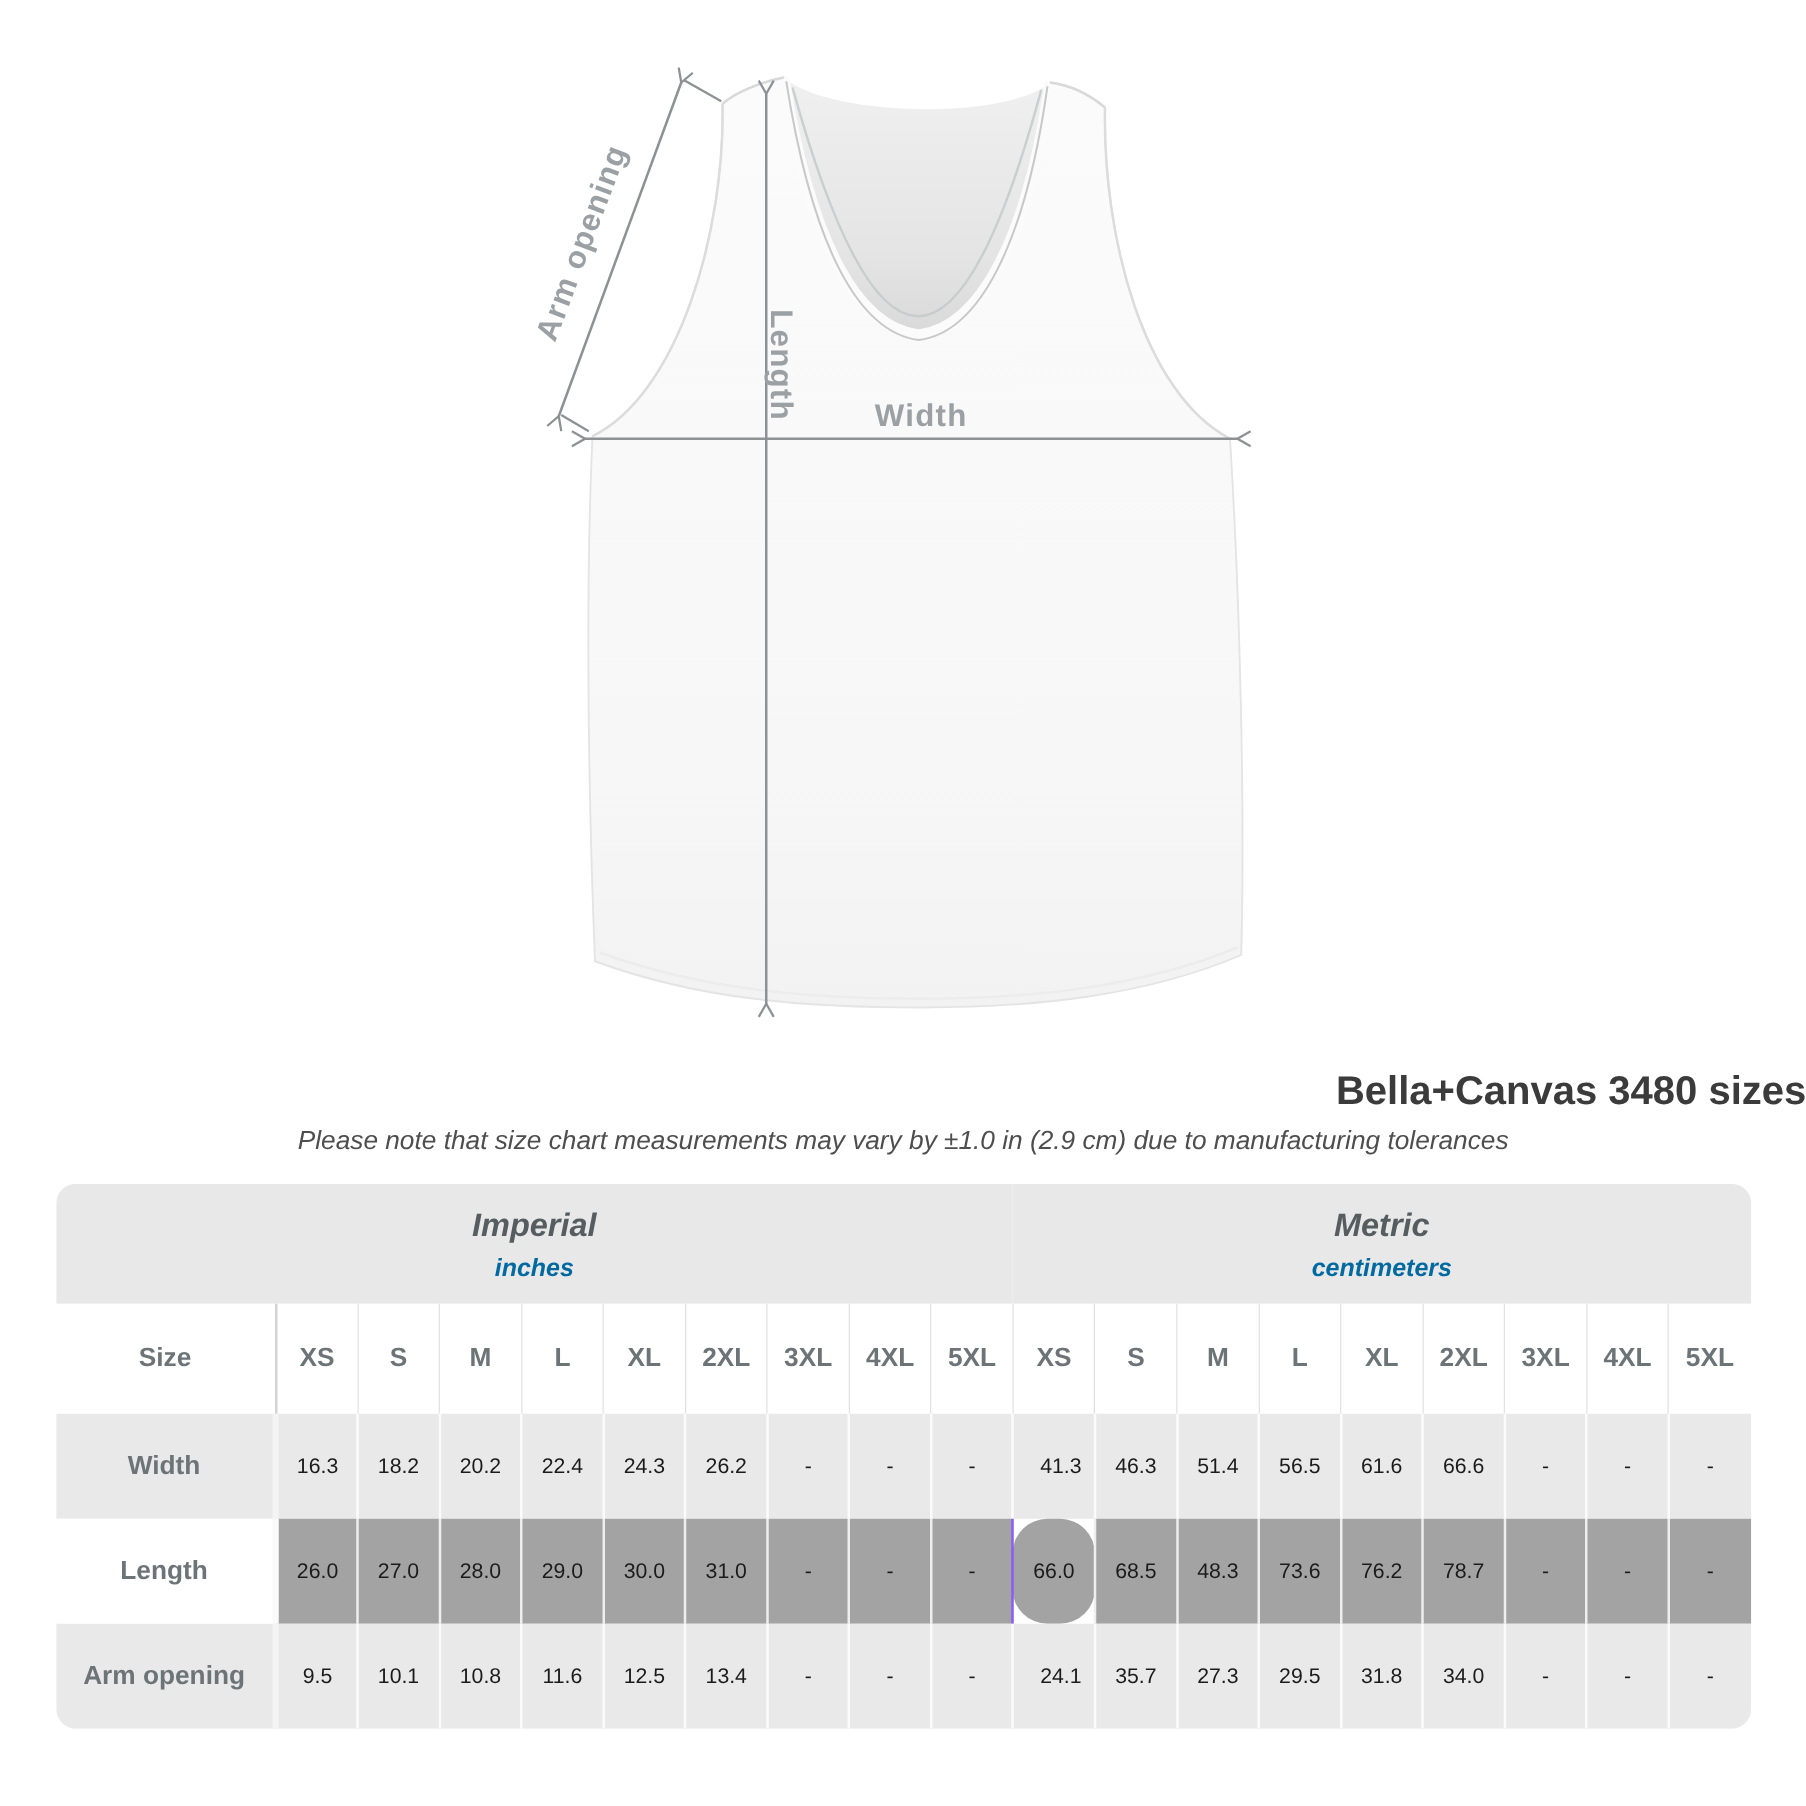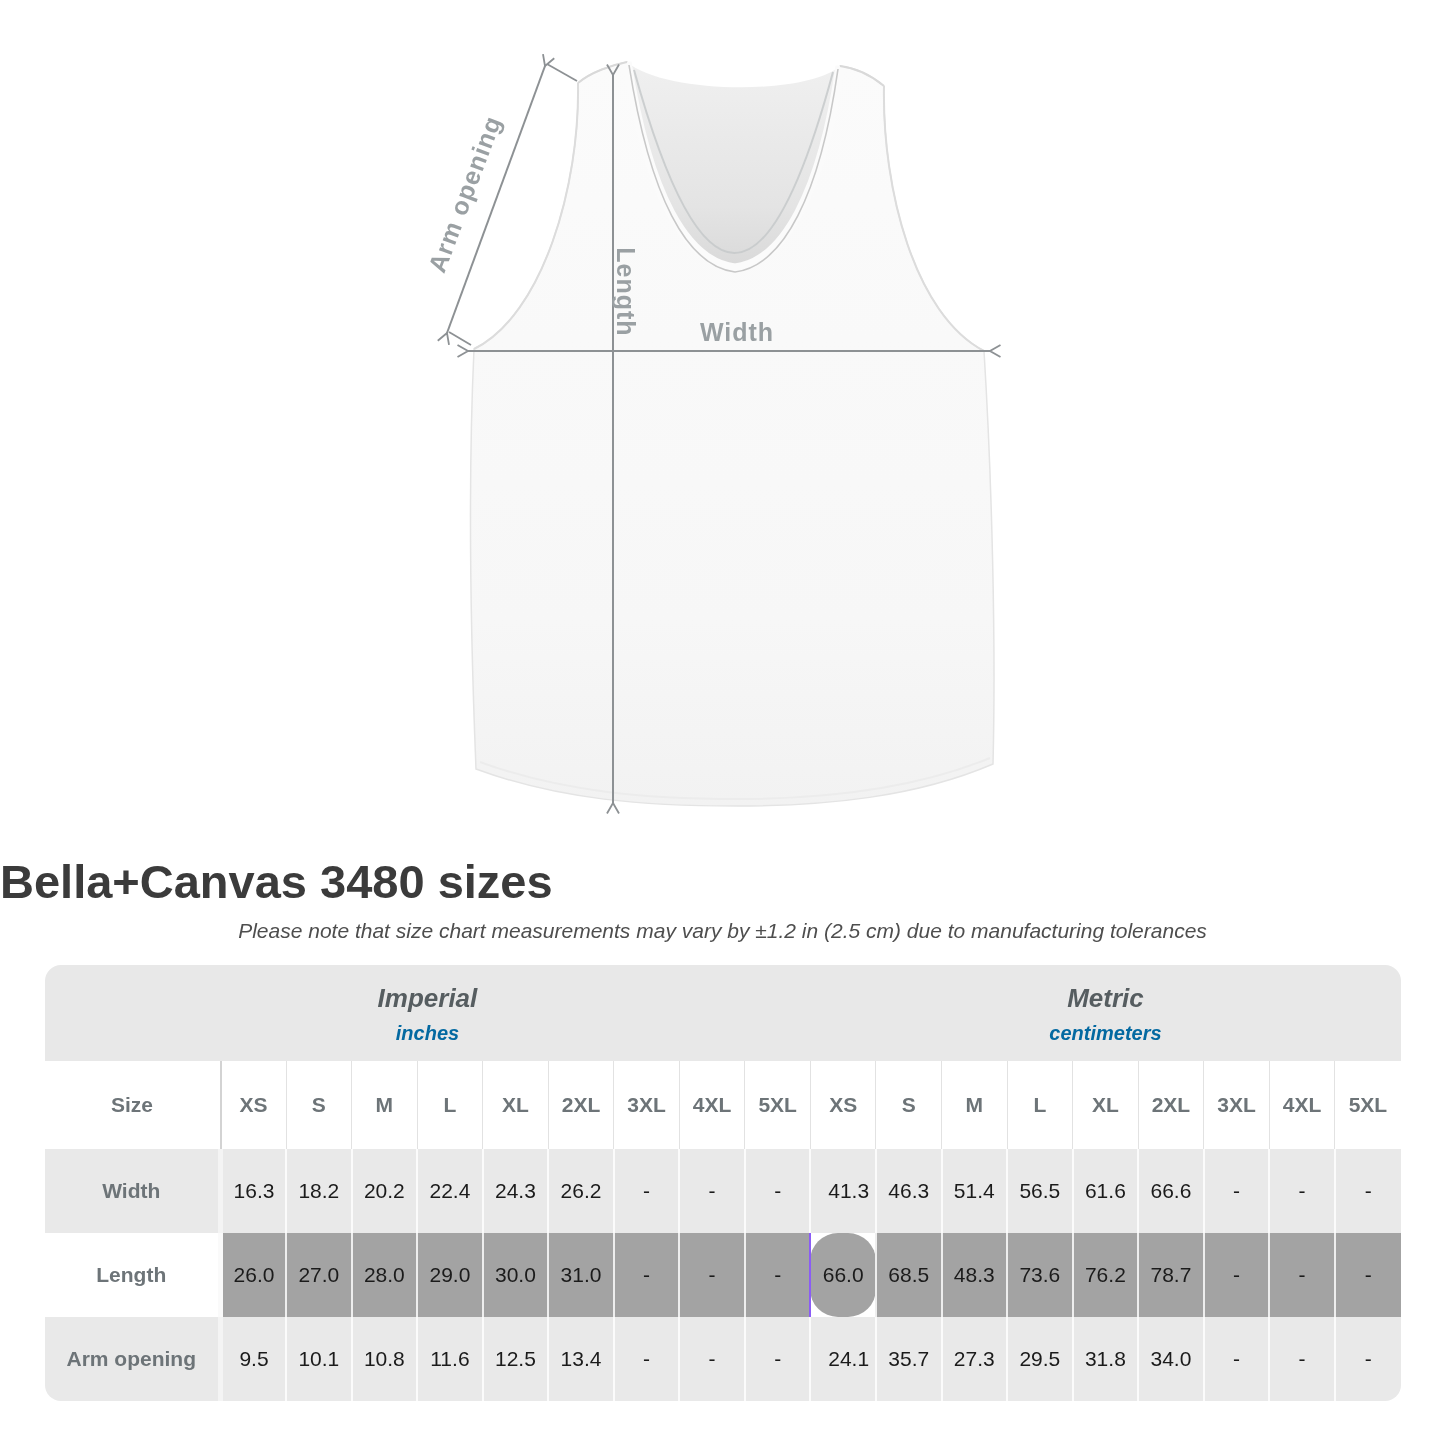--- a/index.html
+++ b/index.html
@@ -4,41 +4,41 @@
 <style>
   html,body{margin:0;padding:0;background:#ffffff;}
   body{width:1445px;height:1445px;font-family:"Liberation Sans",sans-serif;overflow:hidden;}
 
   
   .illo{position:relative;height:838px;}
   .illo svg{position:absolute;left:430px;top:50px;}
   .dim-label{font-family:"Liberation Sans",sans-serif;font-weight:bold;font-size:25px;fill:#9aa0a3;letter-spacing:1px;}
 
   
-  .title{margin:16px 0 0;text-align:left;font-size:47px;font-weight:bold;color:#3b3b3b;}
+  .title{margin:16px 0 0;text-align:right;font-size:32px;font-weight:bold;color:#3b3b3b;}
   .subtitle{margin:10px 0 0;text-align:center;font-size:21px;font-style:italic;color:#4e4e4e;}
 
   
   .chart{width:1356px;margin:22px auto 0;border-radius:16px;overflow:hidden;}
   table{width:100%;border-collapse:collapse;table-layout:fixed;}
   col.c-label{width:176px;}
 
   tr.band th{background:#e8e8e8;padding:18px 0 16px;}
   .band-title{font-size:26px;font-weight:bold;font-style:italic;color:#565d60;}
   .band-sub{font-size:20px;font-style:italic;color:#0369a1;margin-top:8px;}
 
   tr.sizes th{height:86px;background:#ffffff;text-align:center;
               font-size:21px;font-weight:bold;color:#6d7478;}
   tr.sizes th.s{border-left:1px solid #e2e2e2;}
   tr.sizes th.first-data{border-left:2px solid #d3d3d3;}
   tr.sizes th.first-met{border-left:1px solid #e2e2e2;}
 
   tbody tr{height:84px;}
   tbody th.lbl{font-size:21px;font-weight:bold;color:#6d7478;text-align:center;}
-  tbody td{text-align:center;font-size:21px;color:#1b1b1b;}
+  tbody td{text-align:center;font-size:17px;color:#1b1b1b;}
 
   tr.stripe th.lbl, tr.stripe td{background:#e9e9e9;}
   tr.stripe td{border-left:2px solid #fbfbfb;}
   tr.stripe td.first-data{border-left:5px solid #f4f4f4;}
   tr.stripe td.first-met{border-left:2px solid #fbfbfb;padding-left:12px;}
 
   tr.plain th.lbl{background:#ffffff;}
   tr.plain td{background:#a3a3a3;border-left:2px solid #eeeeee;margin-top:44px;}
   tr.plain td.first-data{border-left:5px solid #fafafa;}
   tr.plain td.first-met{border-left:2px solid #8b5cf6;border-radius:28px;}
@@ -100,21 +100,21 @@
 
     <line x1="468" y1="351" x2="990" y2="351" stroke="#8d9194" stroke-width="2" marker-start="url(#ah)" marker-end="url(#ah)"></line>
 
     <text class="dim-label" x="473" y="197" text-anchor="middle" transform="rotate(-69.5 473 197)">Arm opening</text>
     <text class="dim-label" x="617" y="292" text-anchor="middle" transform="rotate(90 617 292)">Length</text>
     <text class="dim-label" x="737" y="341" text-anchor="middle">Width</text>
   </svg>
 </div>
 
 <h1 class="title">Bella+Canvas 3480 sizes</h1>
-<p class="subtitle">Please note that size chart measurements may vary by ±1.2 in (2.5 cm) due to manufacturing tolerances</p>
+<p class="subtitle">Please note that size chart measurements may vary by ±1.0 in (2.9 cm) due to manufacturing tolerances</p>
 
 <div class="chart">
   <table>
     <colgroup>
       <col class="c-label">
       <col span="18">
     </colgroup>
     <thead>
       <tr class="band">
         <th colspan="10">

